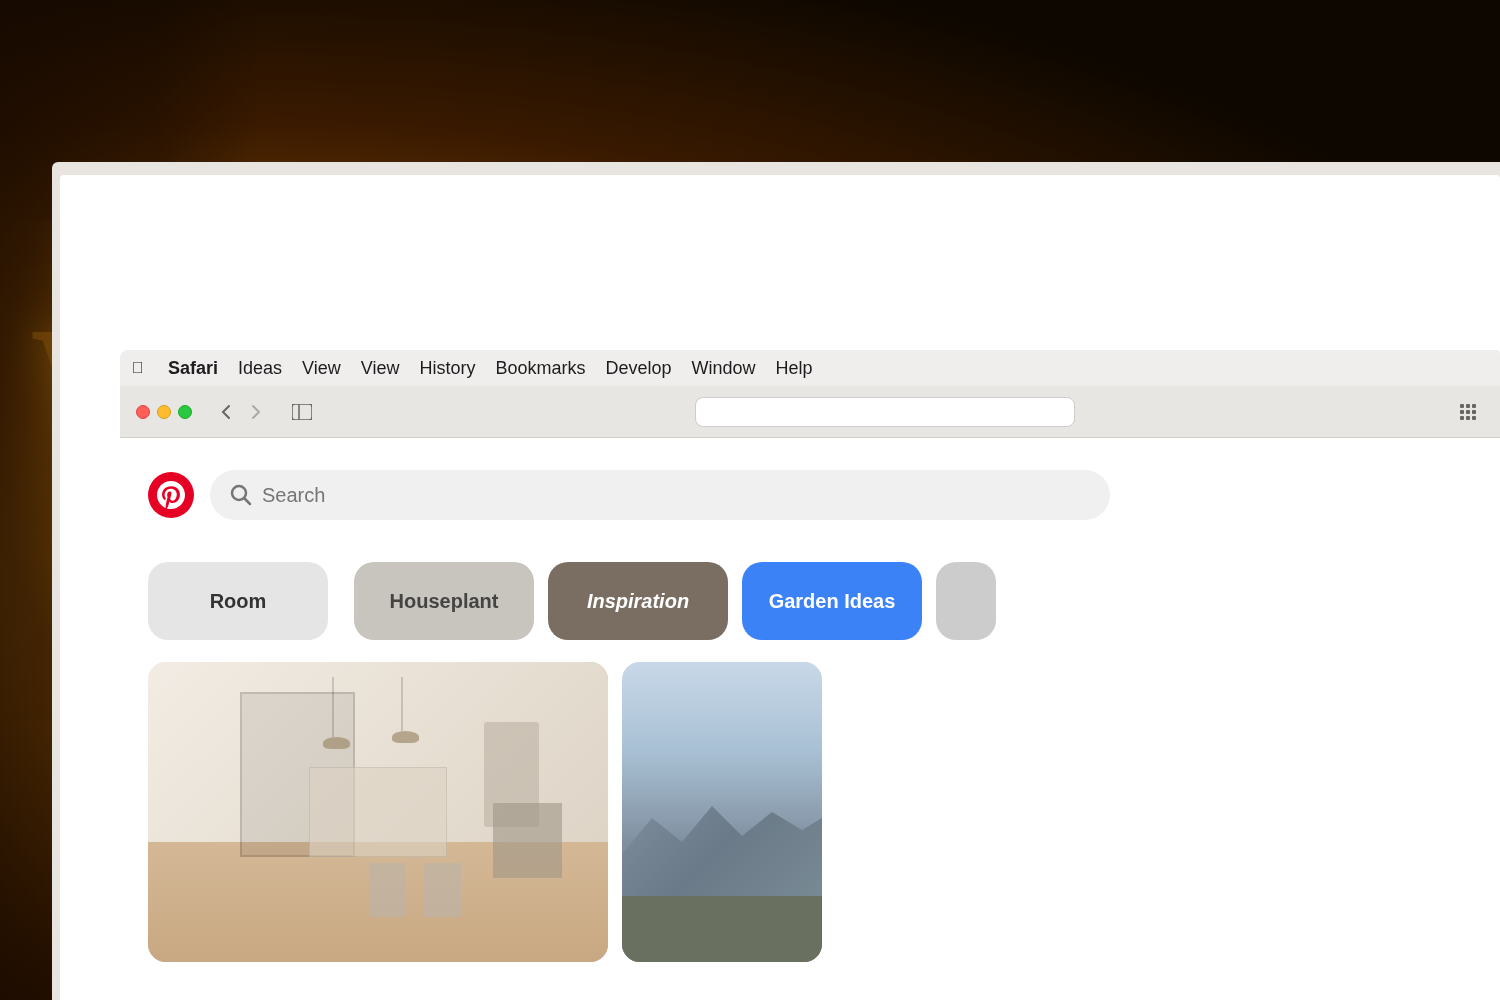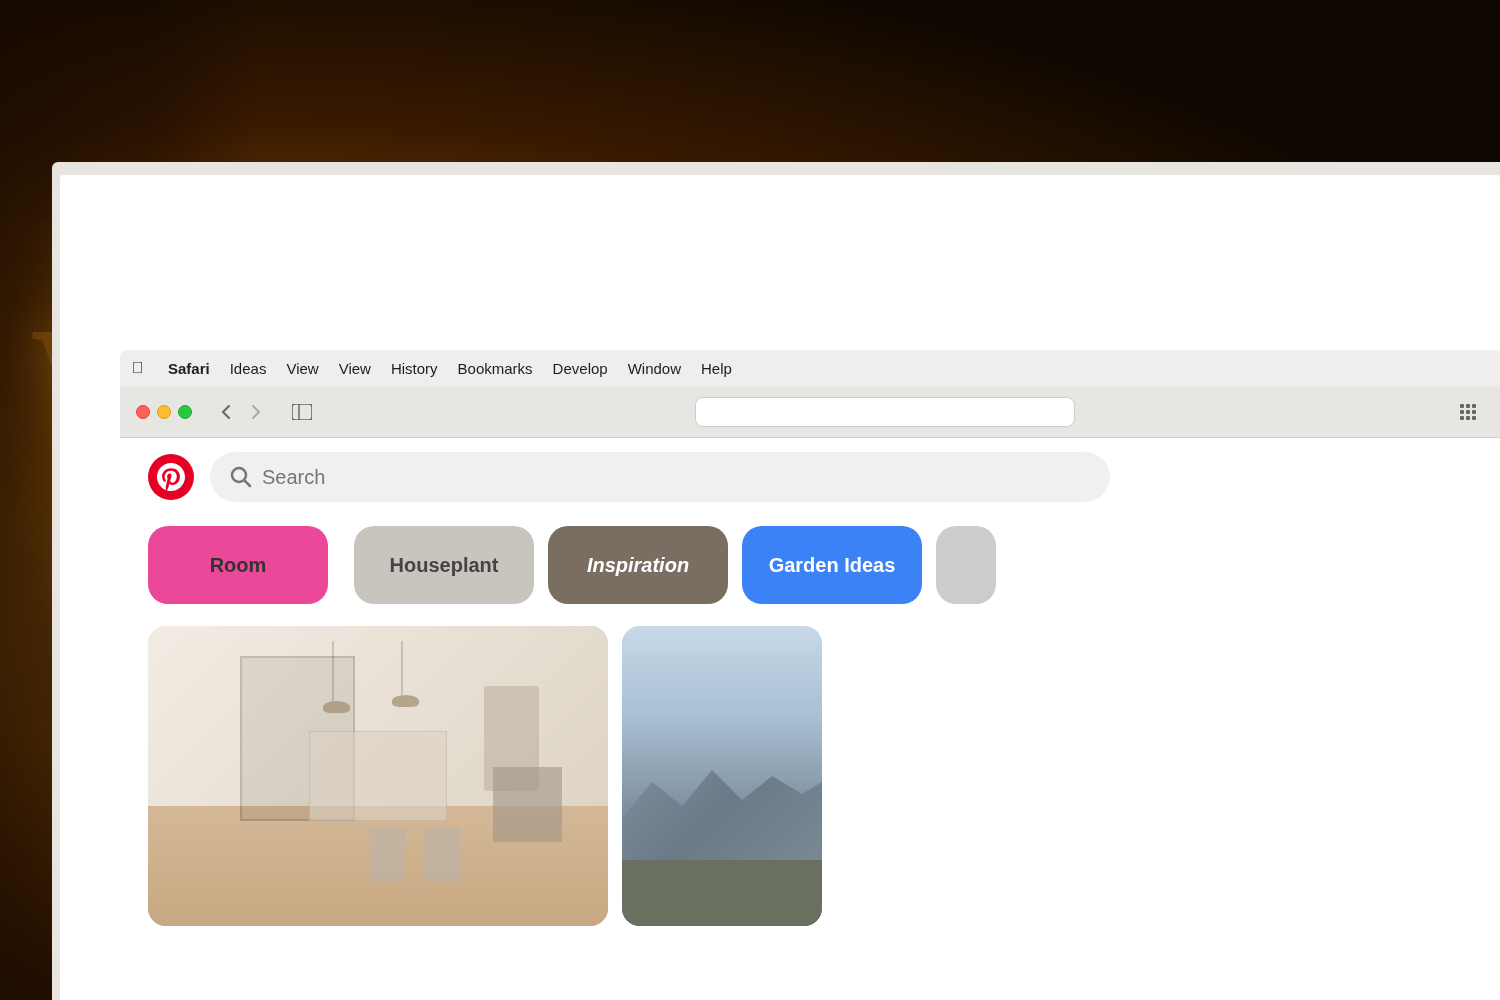--- a/index.html
+++ b/index.html
@@ -37,21 +37,21 @@
     }
 
     .menu-bar-apple {
       font-size: 16px;
       margin-right: 14px;
       color: #1d1d1f;
     }
 
     .menu-bar-item {
       padding: 2px 10px;
-      font-size: 15px;
+      font-size: 18px;
       color: #1d1d1f;
       white-space: nowrap;
     }
 
     .menu-bar-item.bold {
       font-weight: 600;
     }
 
     
     .browser-chrome {
@@ -159,21 +159,21 @@
       right: 0;
       bottom: 0;
       background: #fff;
       overflow: hidden;
     }
 
     
     .pinterest-header {
       display: flex;
       align-items: center;
-      padding: 14px 28px;
+      padding: 32px 28px;
       gap: 16px;
       background: #fff;
     }
 
     .pinterest-logo {
       width: 46px;
       height: 46px;
       background: #e60023;
       border-radius: 50%;
       display: flex;
@@ -228,21 +228,21 @@
       display: flex;
       align-items: center;
       justify-content: center;
       font-size: 20px;
       font-weight: 600;
       cursor: pointer;
       white-space: nowrap;
       min-width: 180px;
     }
 
-    .pill-light-gray { background: #ec4899; color: #333; }
+    .pill-light-gray { background: #e5e5e5; color: #333; }
     .pill-mid-gray { background: #c8c4be; color: #444; margin-left: 12px; }
     .pill-dark-gray { background: #7a6e62; color: #fff; font-style: italic; }
     .pill-dark-green { background: #3b82f6; color: #fff; }
     .pill-partial { background: #ccc; color: #333; width: 60px; min-width: 60px; overflow: hidden; }
 
     
     .pins-area {
       padding: 0 28px;
       display: flex;
       gap: 14px;

